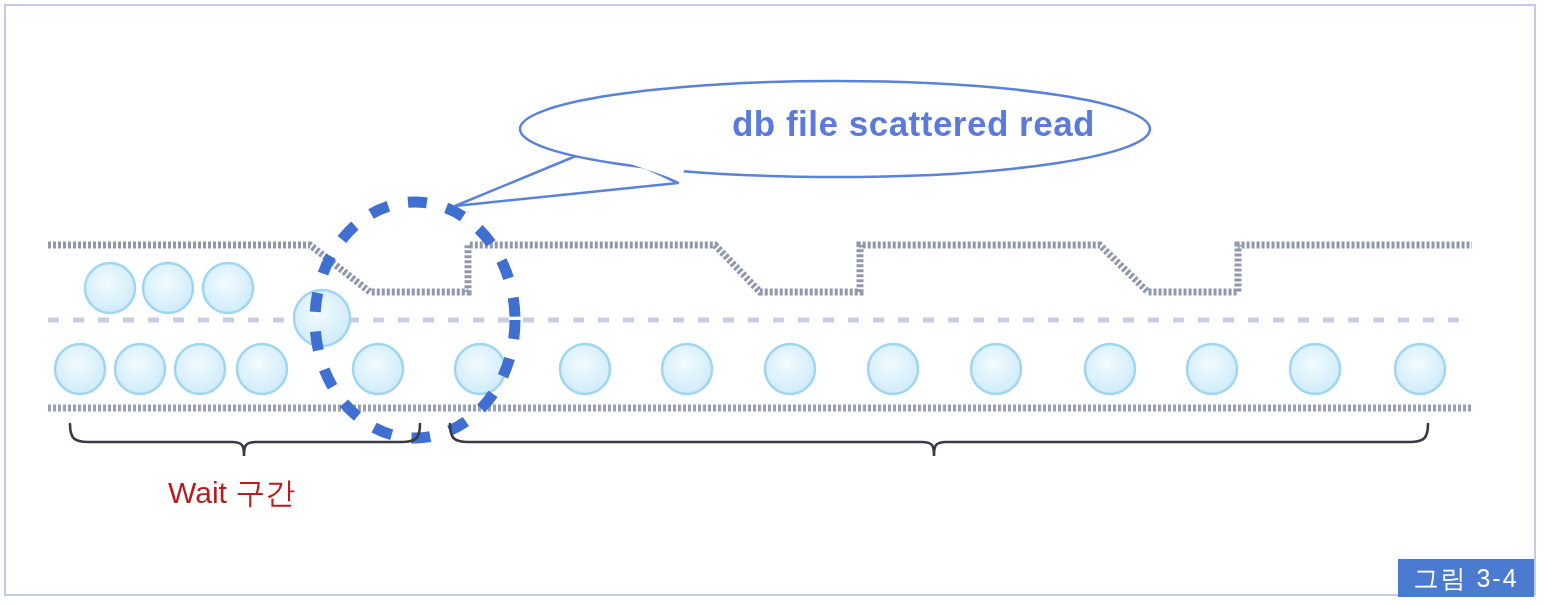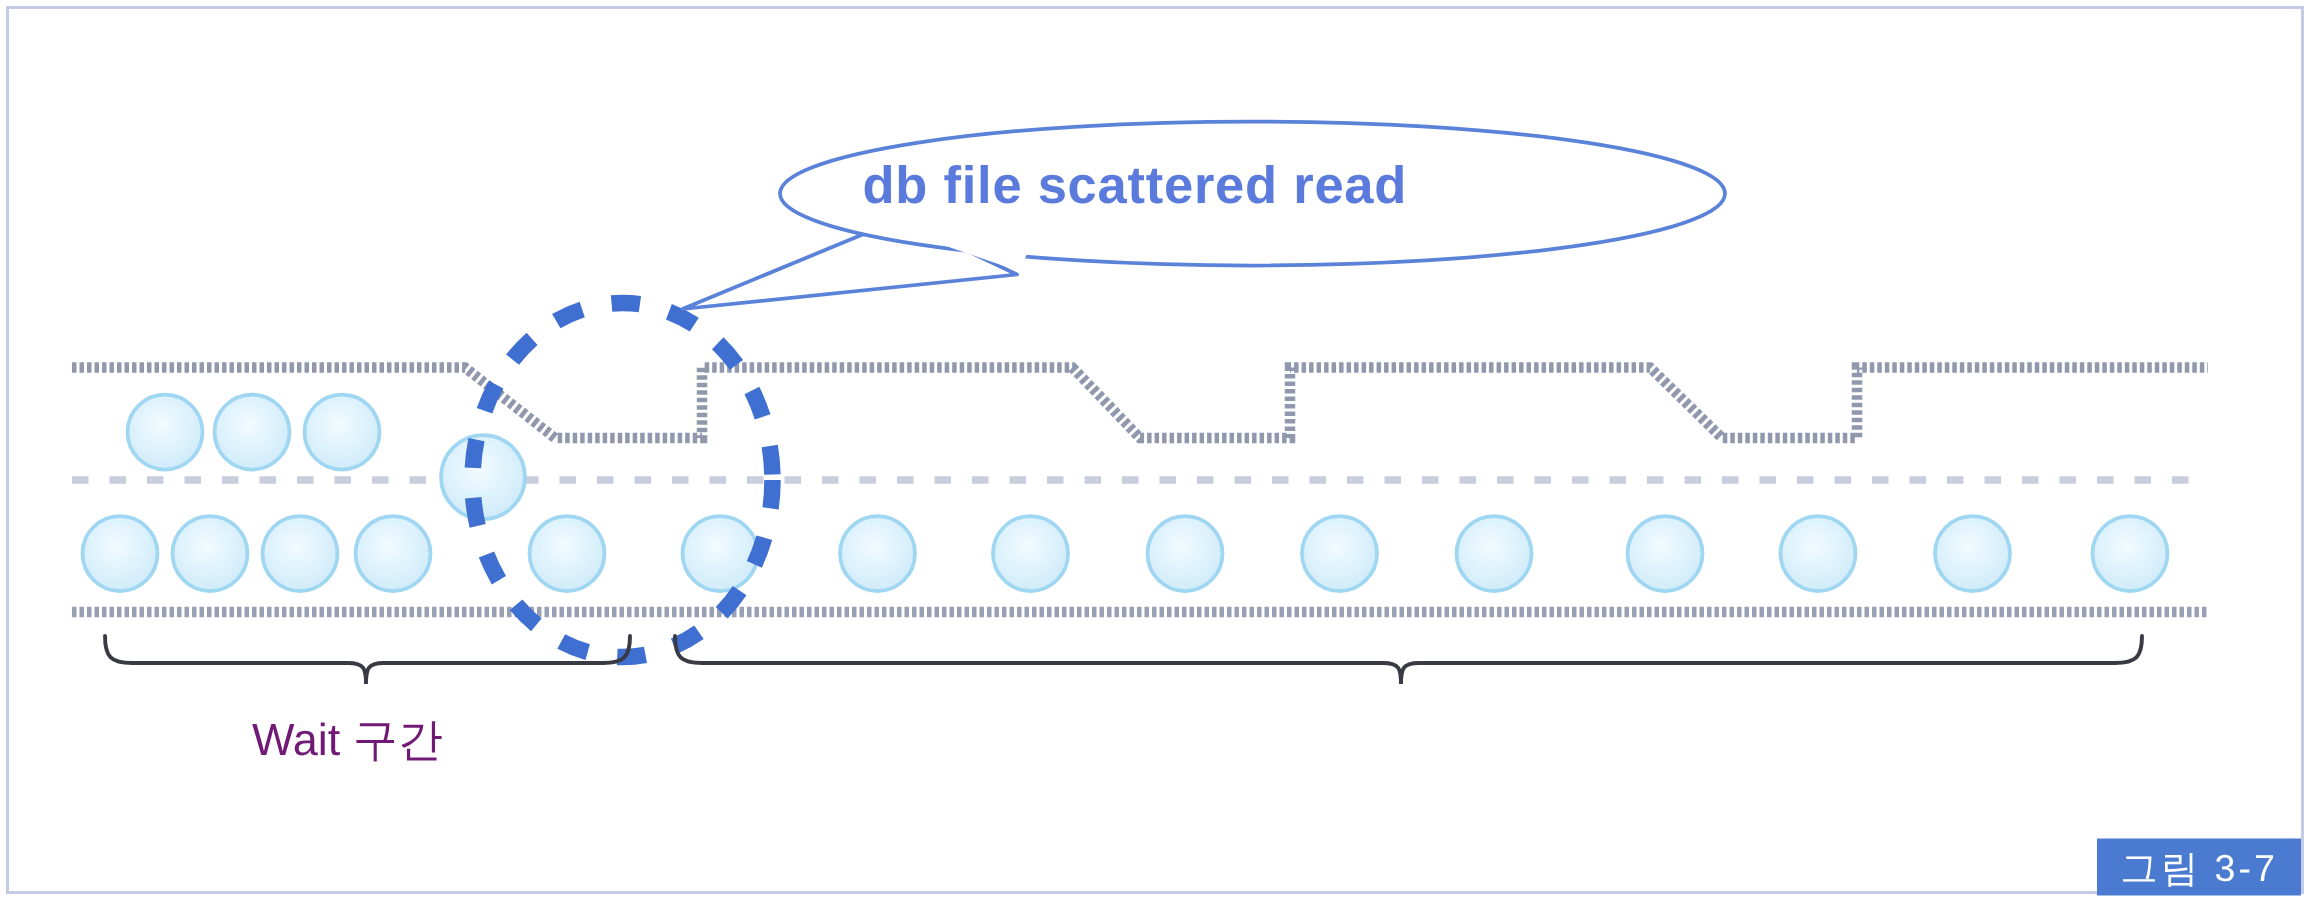--- a/index.html
+++ b/index.html
@@ -34,31 +34,31 @@
     top: 0;
     width: 1544px;
     height: 604px;
   }
   
   #bubble-label {
     position: absolute;
     left: 575px;
     top: 104px;
     width: 520px;
-    text-align: left;
+    text-align: right;
     font-size: 35px;
     font-weight: bold;
     color: #5a7adc;
     letter-spacing: 0.5px;
     white-space: nowrap;
   }
   .section-label {
     position: absolute;
     font-size: 30px;
-    color: #701a75;
+    color: #b91c1c;
     white-space: nowrap;
   }
   #wait-label { left: 168px; top: 473px; }
   #service-label { left: 836px; top: 473px; }
 
   #figure-caption {
     position: absolute;
     left: 1398px;
     top: 559px;
     width: 136px;
@@ -144,15 +144,15 @@
       <path d="M 450,424 C 450,438 454,442 468,442 L 922,442 C 933,442 934,446 934,456
                C 934,446 935,442 946,442 L 1410,442 C 1424,442 1428,438 1428,424"></path>
     </g>
   </svg>
 
   <div id="bubble-label">db file scattered read</div>
 
   <div class="section-label" id="wait-label">Wait 구간</div>
 
 
-  <div id="figure-caption">그림 3-7</div>
+  <div id="figure-caption">그림 3-4</div>
 
 </div>
 
 </body></html>

